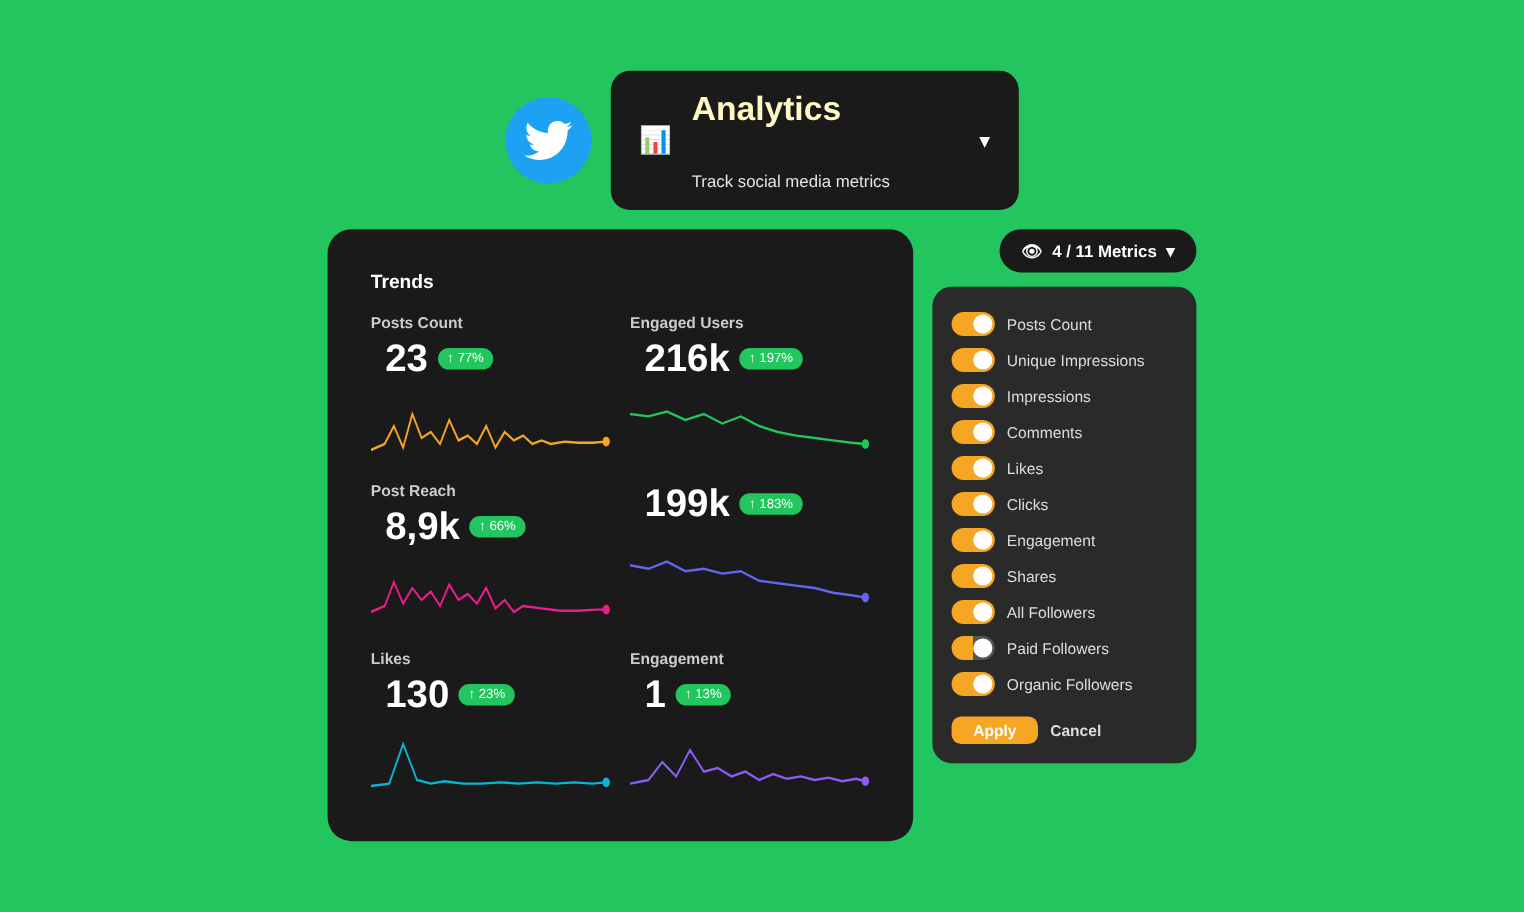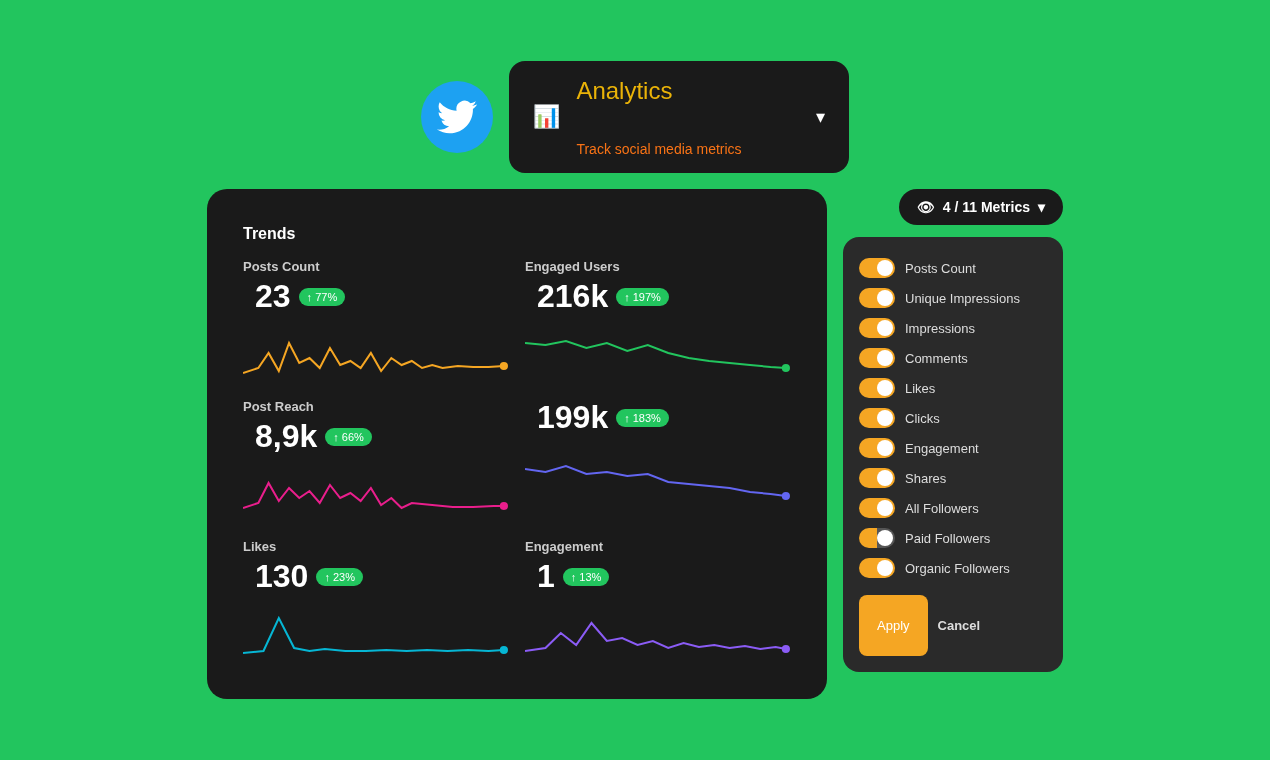--- a/index.html
+++ b/index.html
@@ -50,43 +50,43 @@
       min-width: 340px;
     }
     .analytics-icon {
       color: white;
       font-size: 22px;
     }
     .analytics-text {
       flex: 1;
     }
     .analytics-title {
-      color: #eab308;
-      font-size: 24px;
-      font-weight: 400;
+      color: #fef9c3;
+      font-size: 28px;
+      font-weight: 700;
     }
     .analytics-subtitle {
-      color: #f97316;
+      color: #e5e5e5;
       font-size: 14px;
       margin-top: 36px;
     }
     .analytics-chevron {
       color: white;
       font-size: 18px;
     }
     .content-row {
       display: flex;
       gap: 16px;
       align-items: flex-start;
     }
     .trends-panel {
       background: #1a1a1a;
       border-radius: 20px;
       padding: 36px;
-      width: 620px;
+      width: 488px;
     }
     .trends-title {
       color: white;
       font-size: 16px;
       font-weight: 700;
       margin-bottom: 16px;
     }
     .metrics-grid {
       display: grid;
       grid-template-columns: 1fr 1fr;
@@ -196,23 +196,23 @@
     .dropdown-actions {
       display: flex;
       gap: 10px;
       margin-top: 12px;
     }
     .apply-btn {
       background: #F5A623;
       color: white;
       border: none;
       border-radius: 8px;
-      padding: 23px 18px;
+      padding: 4px 18px;
       font-size: 13px;
-      font-weight: 400;
+      font-weight: 700;
       cursor: pointer;
     }
     .cancel-btn {
       background: transparent;
       color: #ddd;
       border: none;
       font-size: 13px;
       font-weight: 600;
       cursor: pointer;
     }

